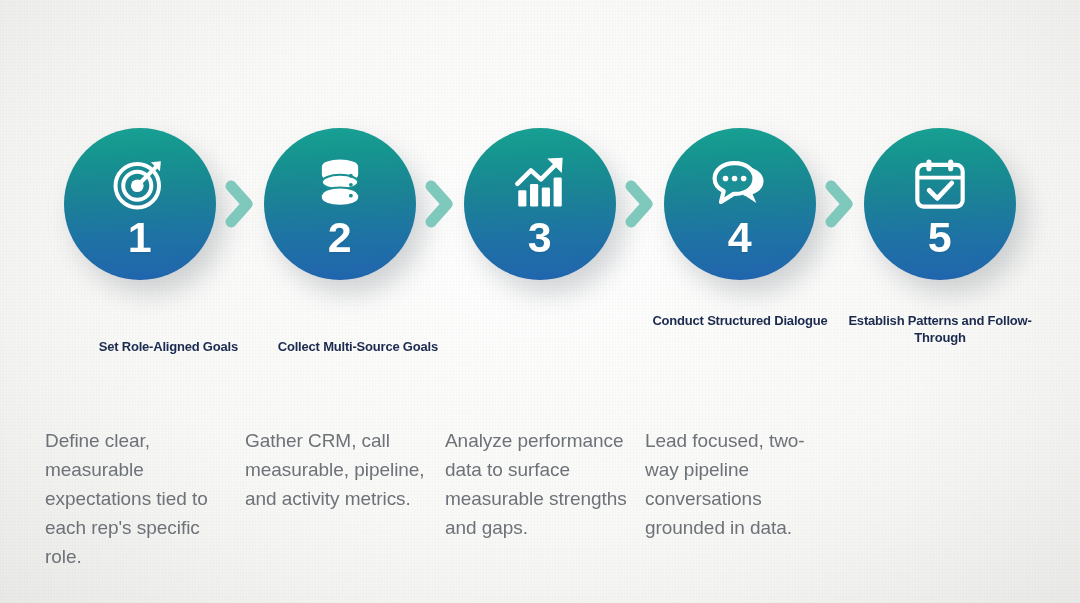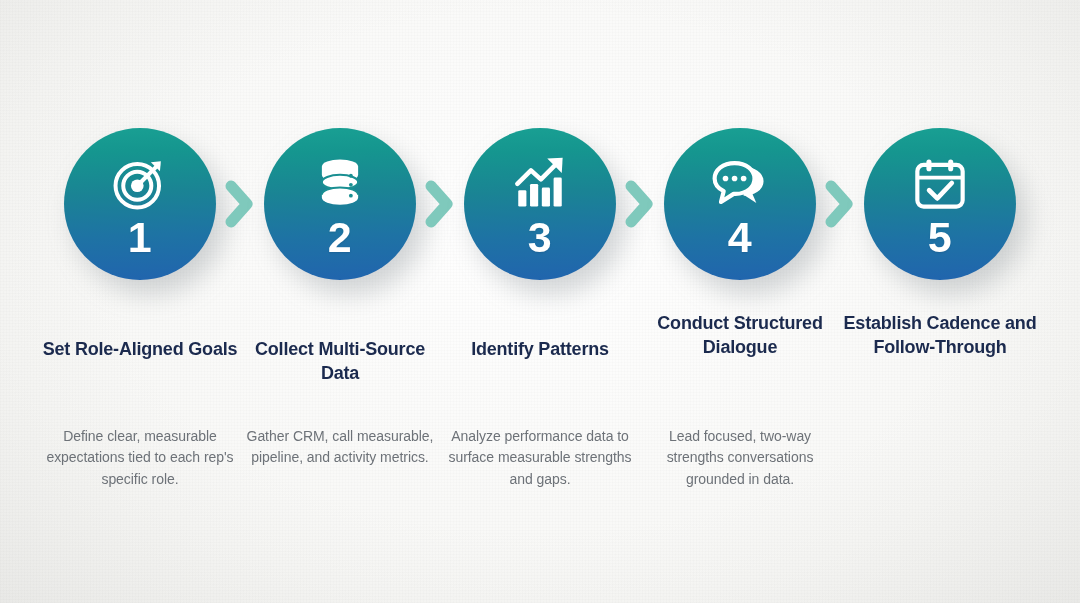--- a/index.html
+++ b/index.html
@@ -120,39 +120,38 @@
 
   
   .step-title {
     position: absolute;
     top: 336px;
     left: 50%;
     transform: translateX(-50%);
     width: 196px;
     text-align: center;
     color: #1b2a4e;
-    font-size: 18px;
+    font-size: 13px;
     font-weight: bold;
     line-height: 1.32;
     letter-spacing: -0.2px;
   }
   .step-desc {
     position: absolute;
     top: 426px;
     left: 50%;
     transform: translateX(-50%);
     width: 190px;
-    text-align: center;
     color: #6d7278;
-    font-size: 14px;
+    font-size: 19px;
     line-height: 1.53;
     letter-spacing: -0.05px;
   }
   
-  .step-title.lines-2 { top: 338px; }
+  .step-title.lines-2 { top: 338px; text-align: right; }
   .step-title.lines-3 { top: 312px; }
 </style>
 </head>
 <body>
 
 <div class="paper-texture"></div>
 <div class="vignette"></div>
 
 <div class="board">
 
@@ -194,21 +193,21 @@
             <ellipse cx="32" cy="45" rx="20" ry="8" fill="#ffffff" stroke="#1a8f92" stroke-width="2.2"></ellipse>
             <path d="M12 45 v3 a20 8 0 0 0 40 0 v-3" fill="#ffffff"></path>
             <circle cx="44" cy="24" r="2.1" fill="#1a8f92"></circle>
             <circle cx="44" cy="34" r="2.1" fill="#1a8f92"></circle>
             <circle cx="44" cy="46" r="2.1" fill="#1a8f92"></circle>
           </svg>
         </div>
         <div class="step-number">2</div>
       </div>
     </div>
-    <div class="step-title lines-2">Collect Multi-Source Data</div>
+    <div class="step-title lines-2">Collect Multi-Source Goals</div>
     <div class="step-desc">Gather CRM, call measurable, pipeline, and activity metrics.</div>
   </div>
 
   <div class="chevron chev-2">
     <svg viewBox="0 0 34 52" fill="none" xmlns="http://www.w3.org/2000/svg">
       <path d="M9 8 L25 26 L9 44" stroke="#7fc9bc" stroke-width="11" stroke-linecap="round" stroke-linejoin="round"></path>
     </svg>
   </div>
 
   <div class="step step-3">
@@ -221,21 +220,20 @@
             <rect x="21" y="33" width="9" height="25" rx="1.5" fill="#ffffff"></rect>
             <rect x="34" y="37" width="9" height="21" rx="1.5" fill="#ffffff"></rect>
             <rect x="47" y="26" width="9" height="32" rx="1.5" fill="#ffffff"></rect>
             <path d="M7 33 L22 18 L33 28 L52 9" stroke="#ffffff" stroke-width="5" stroke-linecap="round" stroke-linejoin="round"></path>
             <path d="M40 5 L57 4 L56 21 Z" fill="#ffffff"></path>
           </svg>
         </div>
         <div class="step-number">3</div>
       </div>
     </div>
-    <div class="step-title lines-2">Identify Patterns</div>
     <div class="step-desc">Analyze performance data to surface measurable strengths and gaps.</div>
   </div>
 
   <div class="chevron chev-3">
     <svg viewBox="0 0 34 52" fill="none" xmlns="http://www.w3.org/2000/svg">
       <path d="M9 8 L25 26 L9 44" stroke="#7fc9bc" stroke-width="11" stroke-linecap="round" stroke-linejoin="round"></path>
     </svg>
   </div>
 
   <div class="step step-4">
@@ -249,21 +247,21 @@
             <path d="M26 10 C13 10 4 18 4 27 C4 33 8 38 14 41 L11 53 L25 44 C26 44 26 44 27 44 C40 44 48 36 48 27 C48 18 39 10 26 10 Z" fill="#1b8f95" stroke="#ffffff" stroke-width="4.6" stroke-linejoin="round"></path>
             <circle cx="16" cy="27" r="3.1" fill="#ffffff"></circle>
             <circle cx="26" cy="27" r="3.1" fill="#ffffff"></circle>
             <circle cx="36" cy="27" r="3.1" fill="#ffffff"></circle>
           </svg>
         </div>
         <div class="step-number">4</div>
       </div>
     </div>
     <div class="step-title lines-3">Conduct Structured Dialogue</div>
-    <div class="step-desc">Lead focused, two-way strengths conversations grounded in data.</div>
+    <div class="step-desc">Lead focused, two-way pipeline conversations grounded in data.</div>
   </div>
 
   <div class="chevron chev-4">
     <svg viewBox="0 0 34 52" fill="none" xmlns="http://www.w3.org/2000/svg">
       <path d="M9 8 L25 26 L9 44" stroke="#7fc9bc" stroke-width="11" stroke-linecap="round" stroke-linejoin="round"></path>
     </svg>
   </div>
 
   <div class="step step-5">
     <div class="circle-wrap">
@@ -274,16 +272,16 @@
             <rect x="17" y="6" width="5.6" height="13" rx="2.8" fill="#ffffff"></rect>
             <rect x="41" y="6" width="5.6" height="13" rx="2.8" fill="#ffffff"></rect>
             <rect x="7" y="12" width="50" height="46" rx="7" stroke="#ffffff" stroke-width="4.6"></rect>
             <path d="M7 26 H57" stroke="#ffffff" stroke-width="4.2"></path>
             <path d="M20 40 L29 49 L45 32" stroke="#ffffff" stroke-width="5.2" stroke-linecap="round" stroke-linejoin="round"></path>
           </svg>
         </div>
         <div class="step-number">5</div>
       </div>
     </div>
-    <div class="step-title lines-3">Establish Cadence and Follow-Through</div>
+    <div class="step-title lines-3">Establish Patterns and Follow-Through</div>
   </div>
 
 </div>
 
 </body></html>

